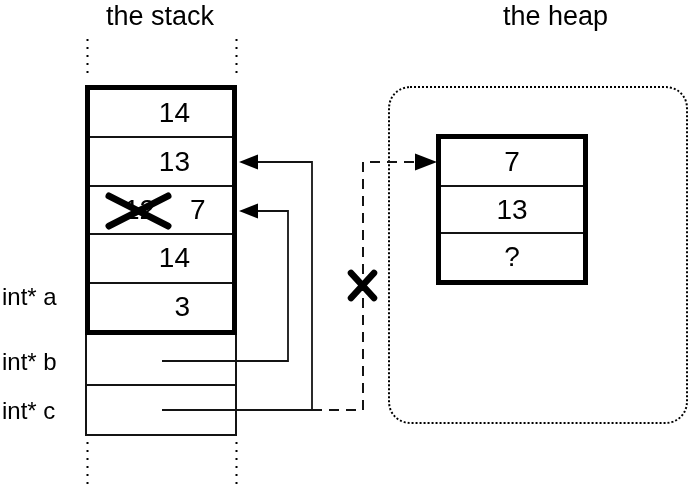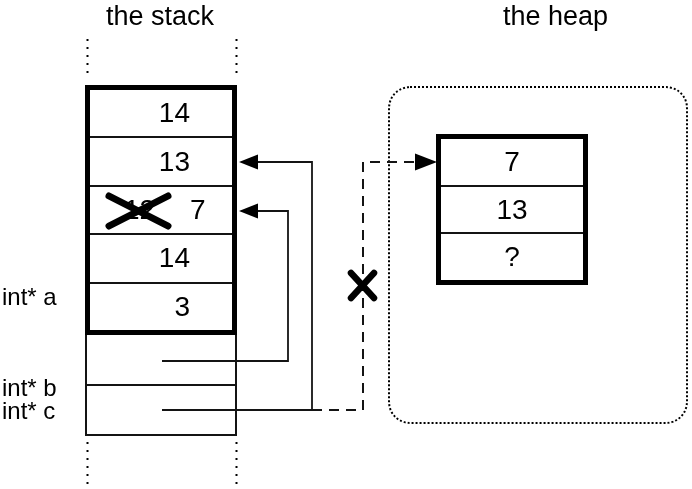--- a/index.html
+++ b/index.html
@@ -77,21 +77,21 @@
     border-top: 2px solid #141414;
   }
   .ptr-label {
     position: absolute;
     left: 2px;
     font-size: 24px;
     line-height: 26px;
     white-space: nowrap;
   }
   #ptr-label-a { top: 284px; }
-  #ptr-label-b { top: 349px; margin-top: 26px; }
+  #ptr-label-b { top: 349px; }
   #ptr-label-c { top: 398px; }
 
   
   #heap-region {
     position: absolute;
     left: 388px; top: 86px;
     width: 300px; height: 338px;
     border: 2px dotted #000;
     border-radius: 22px;
     box-sizing: border-box;

